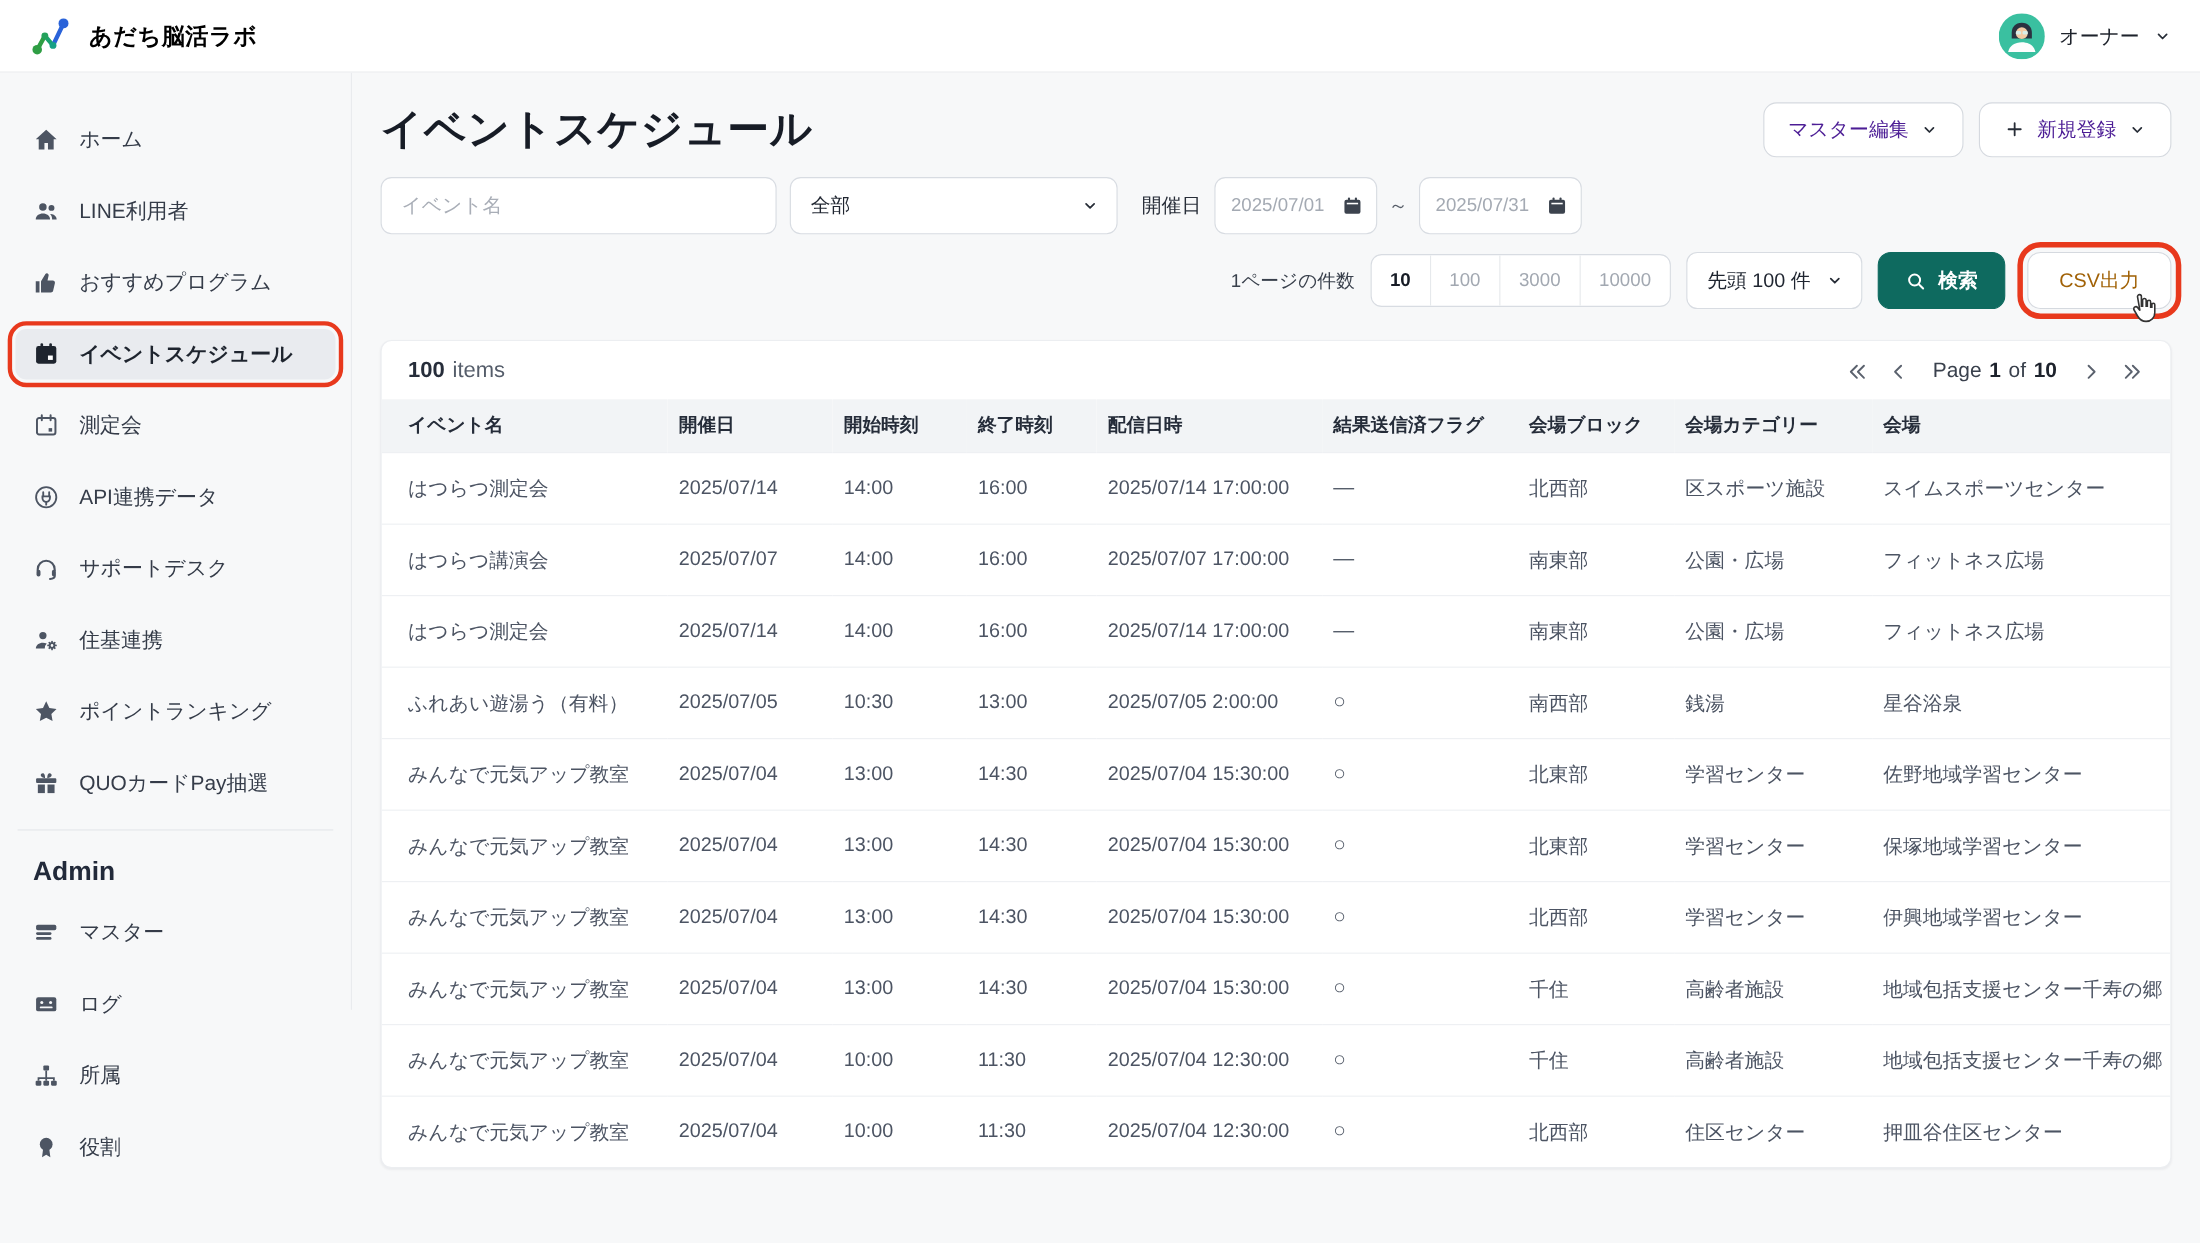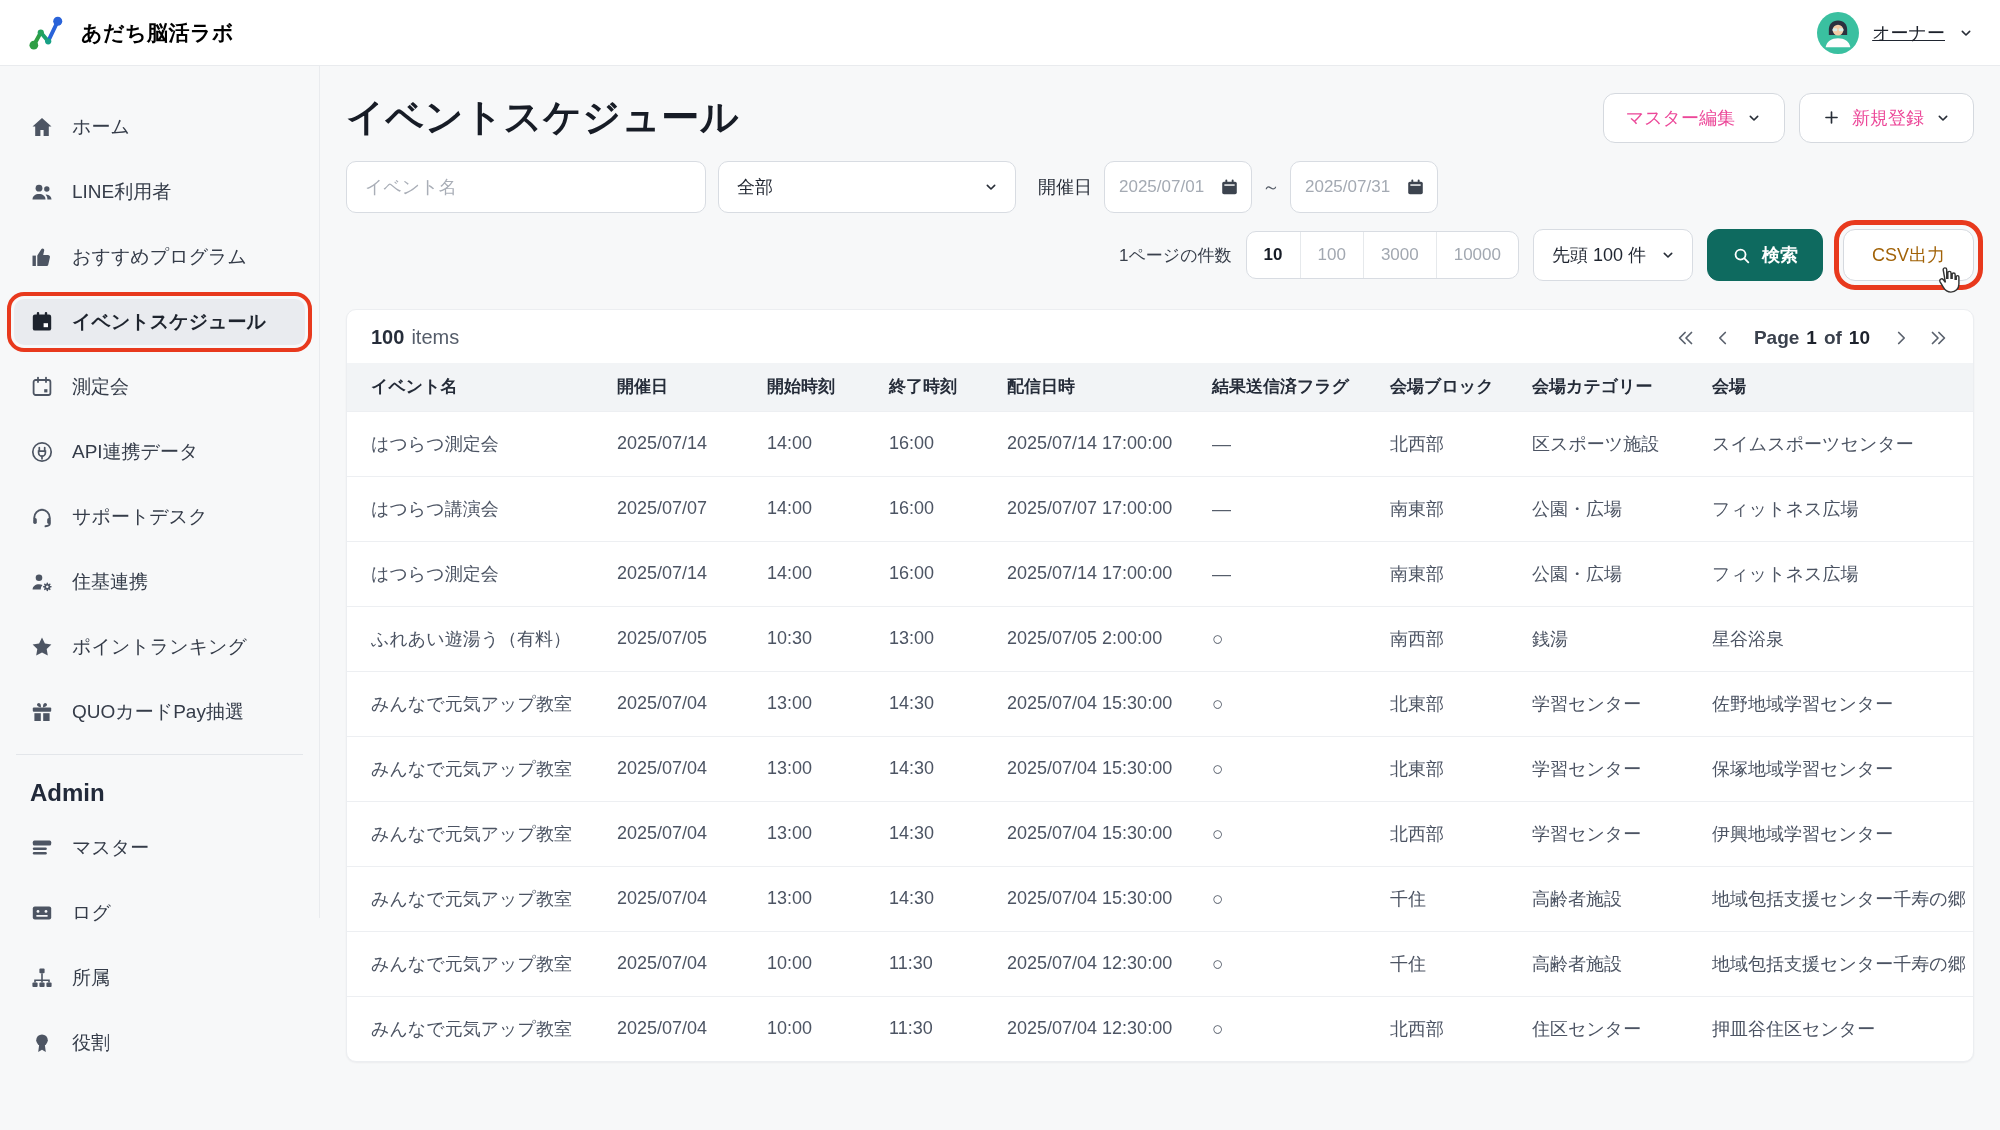--- a/index.html
+++ b/index.html
@@ -14,21 +14,21 @@
 
   
   .topbar {
     position:absolute; top:0; left:0; right:0; height:66px; background:#fff;
     border-bottom:1px solid #e9ebee; display:flex; align-items:center;
     justify-content:space-between; padding:0 26px; z-index:5;
   }
   .brand { display:flex; align-items:center; gap:15px; }
   .logo { width:40px; height:40px; }
   .app-title { font-size:21px; font-weight:700; letter-spacing:.5px; color:#000000; }
-  .user-menu { display:flex; align-items:center; gap:13px; cursor:pointer;text-decoration:underline; }
+  .user-menu { display:flex; align-items:center; gap:13px; cursor:pointer; }
   .avatar { width:42px; height:42px; border-radius:50%; overflow:hidden; }
   .avatar svg { width:100%; height:100%; display:block; }
   .role { font-size:18px; color:#1d222b; }
   .chev { width:16px; height:16px; color:#272d37; }
 
   
   .shell { display:flex; height:918px; padding-top:66px; }
 
   
   .sidebar { width:320px; min-width:320px; background:#f7f8f9; border-right:1px solid #e9ebee; padding-top:38px; }
@@ -45,21 +45,21 @@
   .admin-label { font-size:24px; font-weight:800; color:#222a3a; margin:0 0 18px 30px; }
 
   
   .main { flex:1; padding:0 26px; }
   .page-head { display:flex; align-items:center; justify-content:space-between; margin-top:26px; }
   h1 { margin:0; font-size:38px; font-weight:800; letter-spacing:.5px; color:#171c26; }
   .head-actions { display:flex; gap:14px; }
   .btn {
     display:inline-flex; align-items:center; justify-content:center; gap:11px;
     border:1px solid #d5d9df; background:#fff; border-radius:12px; height:50px;
-    padding:0 22px; font-size:18px; color:#ec4899; font-family:inherit; cursor:pointer;
+    padding:0 22px; font-size:18px; color:#4c1d95; font-family:inherit; cursor:pointer;
   }
   .btn .ci { width:16px; height:16px; color:#272d37; }
   .btn .ci.plus { width:19px; height:19px; }
 
   
   .filters1 { display:flex; align-items:center; gap:12px; margin-top:18px; }
   .control {
     background:#fff; border:1px solid #d8dce2; border-radius:10px; height:52px;
     display:flex; align-items:center; font-size:18px;
   }
@@ -94,21 +94,21 @@
   .cursor { position:absolute; right:12px; bottom:-15px; width:31px; height:31px; z-index:3; }
 
   
   .card {
     margin-top:28px; background:#fff; border:1px solid #eceef1; border-radius:10px;
     box-shadow:0 1px 2px rgba(20,24,31,.05); overflow:hidden;
   }
   .card-top { display:flex; align-items:center; justify-content:space-between; padding:16px 24px 14px; }
   .items-count { display:flex; gap:7px; font-size:20px; color:#555d6a; align-items:baseline; }
   .items-count b { color:#262d3a; font-weight:700; }
-  .pager { display:flex; align-items:flex-end; gap:15px;font-weight:bold; }
+  .pager { display:flex; align-items:flex-end; gap:15px; }
   .pg-btn { width:22px; height:22px; color:#5b626e; cursor:pointer; }
   .pg-text { display:inline-flex; gap:7px; font-size:19px; color:#3a414d; margin:0 5px; }
   .pg-text b { color:#1d222c; }
 
   table { width:100%; border-collapse:collapse; table-layout:fixed; }
   thead tr { background:#f2f4f6; }
   th { font-size:17px; font-weight:700; color:#252c39; text-align:left; height:48px; padding:0 10px; white-space:nowrap; overflow:hidden; }
   th:first-child, td:first-child { padding-left:24px; }
   td { font-size:18px; color:#4c5463; height:65px; padding:0 10px; border-top:1px solid #edeff2; white-space:nowrap; overflow:hidden; }
   td.flag { font-size:19px; color:#565e6b; }

